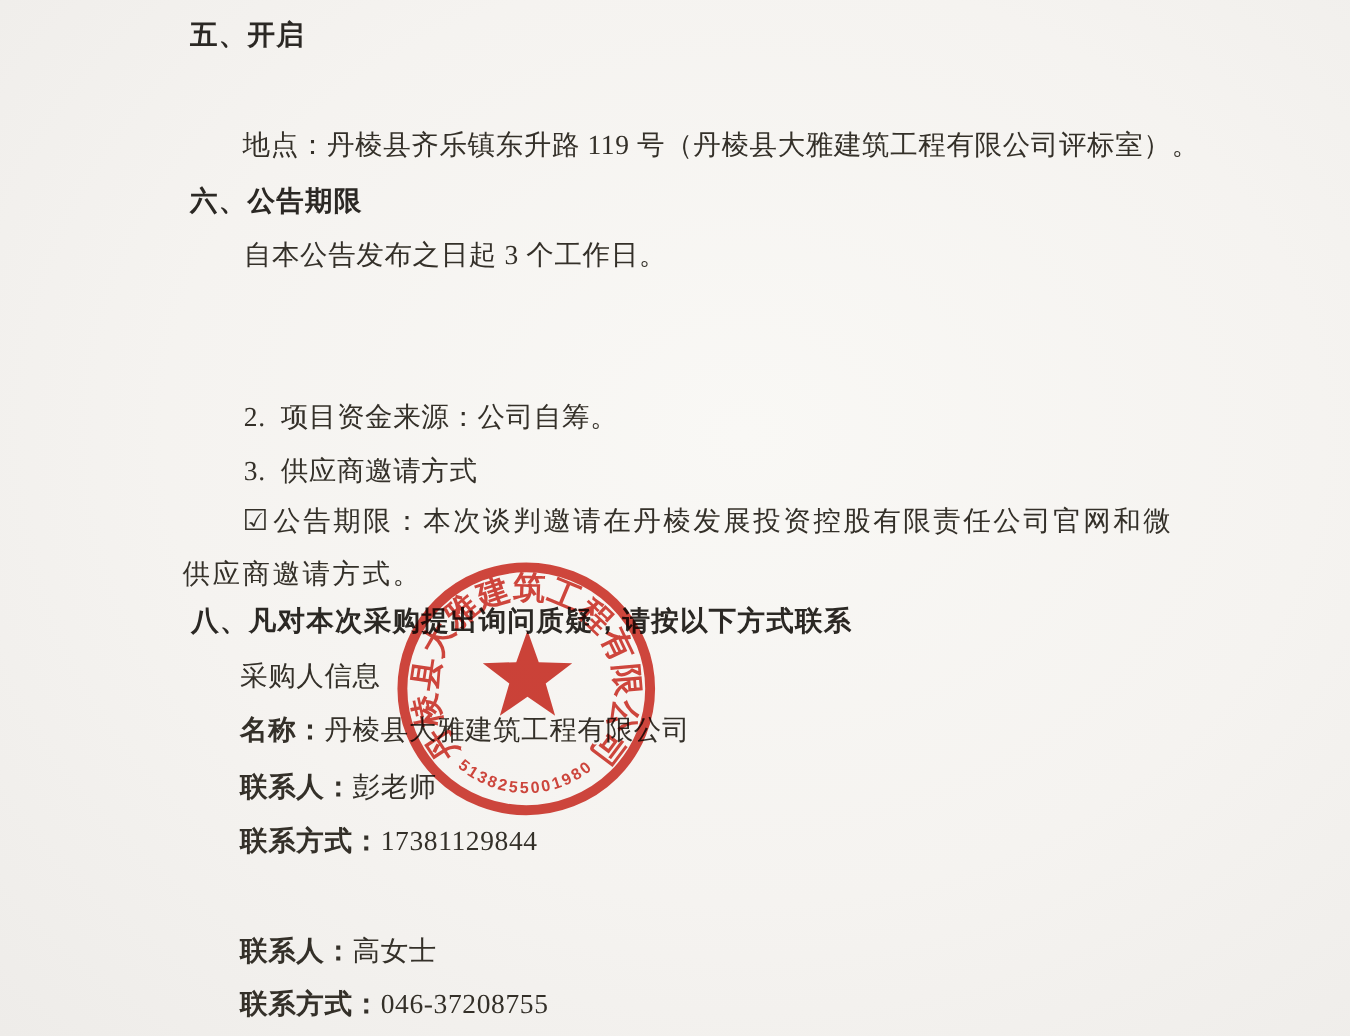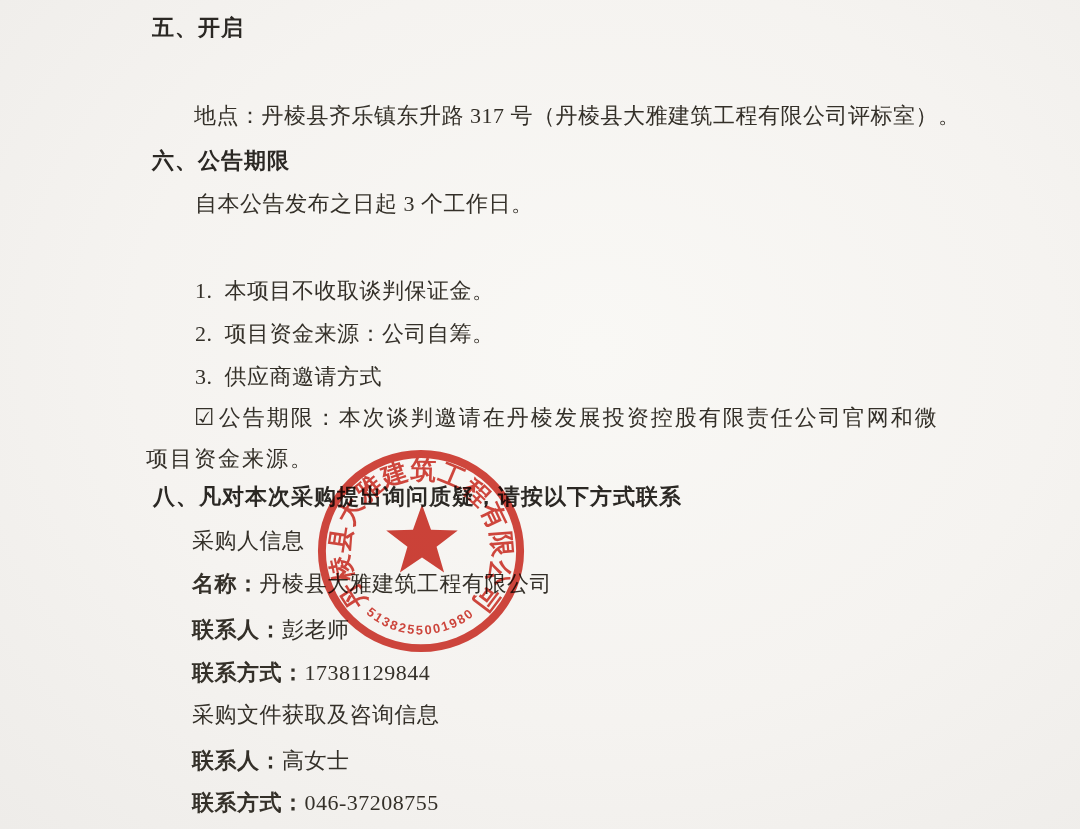--- a/index.html
+++ b/index.html
@@ -56,43 +56,41 @@
     letter-spacing:2px;
     fill:#cf2e24;
   }
 </style>
 </head>
 <body>
 
 <div class="page">
 
   <div class="line h" style="top:14px;left:152px">五、开启</div>
-  <div class="line" style="top:102px;left:194px">地点：丹棱县齐乐镇东升路 317 号（丹棱县大雅建筑工程有限公司评标室）。</div>
+  <div class="line" style="top:102px;left:194px">地点：丹棱县齐乐镇东升路 119 号（丹棱县大雅建筑工程有限公司评标室）。</div>
 
   <div class="line h" style="top:147px;left:152px">六、公告期限</div>
   <div class="line" style="top:190px;left:195px">自本公告发布之日起 3 个工作日。</div>
 
-  <div class="line" style="top:277px;left:195px">1.  本项目不收取谈判保证金。</div>
   <div class="line" style="top:320px;left:195px">2.  项目资金来源：公司自筹。</div>
   <div class="line" style="top:363px;left:195px">3.  供应商邀请方式</div>
 
   <div class="line sp2" style="top:403px;left:194px"><span class="chk">☑</span><span>公告期限：本次谈判邀请在丹棱发展投资控股有限责任公司官网和微</span></div>
-  <div class="line sp2" style="top:445px;left:146px">项目资金来源。</div>
+  <div class="line sp2" style="top:445px;left:146px">供应商邀请方式。</div>
 
   <div class="line h" style="top:483px;left:153px">八、凡对本次采购提出询问质疑，请按以下方式联系</div>
 
   <div class="line" style="top:527px;left:192px">采购人信息</div>
 
   <div class="line" style="top:570px;left:192px"><span class="bl">名称：</span><span>丹棱县大雅建筑工程有限公司</span></div>
 
   <div class="line" style="top:616px;left:192px"><span class="bl">联系人：</span><span>彭老师</span></div>
 
   <div class="line" style="top:659px;left:192px"><span class="bl">联系方式：</span><span>17381129844</span></div>
 
-  <div class="line" style="top:701px;left:192px">采购文件获取及咨询信息</div>
 
   <div class="line" style="top:747px;left:192px"><span class="bl">联系人：</span><span>高女士</span></div>
 
   <div class="line" style="top:789px;left:192px"><span class="bl">联系方式：</span><span>046-37208755</span></div>
 
   <svg class="seal" viewBox="0 0 230 220" xmlns="http://www.w3.org/2000/svg">
     <defs>
       <path id="arcTop" d="M 62.4 157.6 A 73 73 0 1 1 165.6 157.6" fill="none"></path>
       <path id="arcBottom" d="M 54 165 A 84 84 0 0 0 174 165" fill="none"></path>
     </defs>

